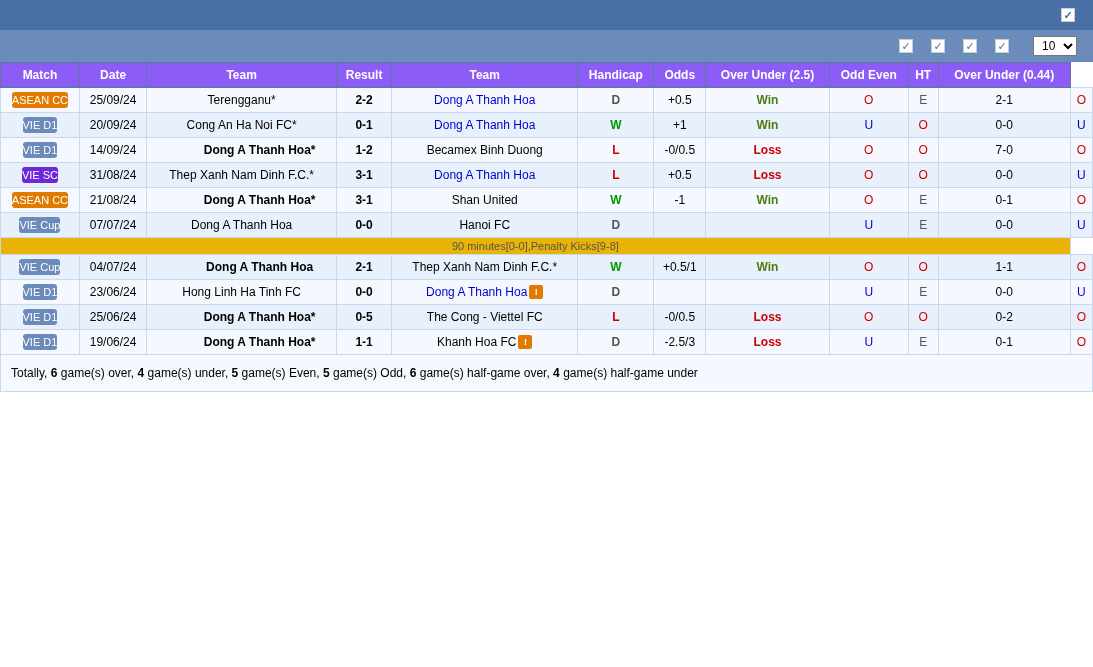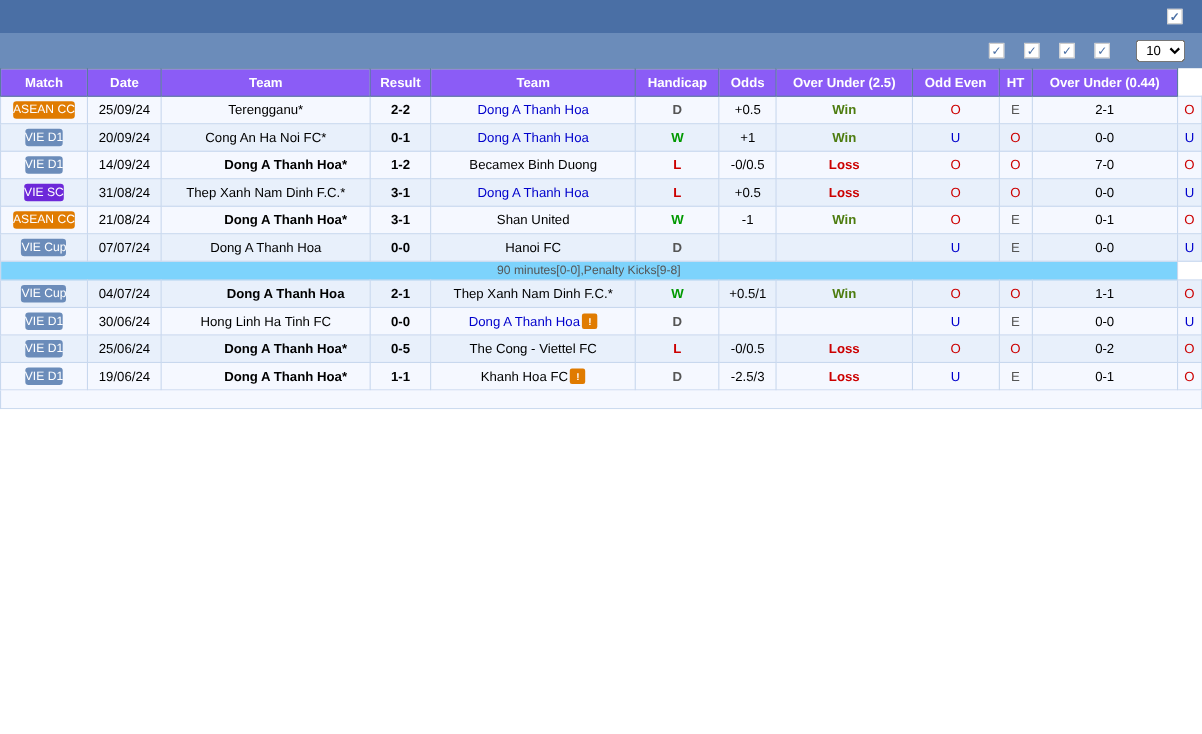--- a/index.html
+++ b/index.html
@@ -275,21 +275,21 @@
     <td><span class="team-normal">Hanoi FC</span></td>
     <td><span class="wdl-d">D</span></td>
     <td></td>
     <td></td>
     <td><span class="u-val">U</span></td>
     <td><span class="e-val">E</span></td>
     <td>0-0</td>
     <td><span class="u-val">U</span></td>
   </tr>
       <tr>
-        <td colspan="11" style="text-align:center;font-size:11px;color:#555;padding:2px 0;background:#7dd3fc;">90 minutes[0-0],Penalty Kicks[9-8]</td>
+        <td colspan="11" style="text-align:center;font-size:11px;color:#555;padding:2px 0;background:#eab308;">90 minutes[0-0],Penalty Kicks[9-8]</td>
       </tr>
       <tr>
     <td>
       <span class="badge" style="background:#6b8cba; white-space:pre-wrap; display:inline-block; text-align:center;">VIE Cup</span>
     </td>
     <td>04/07/24</td>
     <td><span class="team-home">Dong A Thanh Hoa</span></td>
     <td><span class="result-score">2-1</span></td>
     <td><span class="team-normal">Thep Xanh Nam Dinh F.C.*</span></td>
     <td><span class="wdl-w">W</span></td>
@@ -297,21 +297,21 @@
     <td><span class="win">Win</span></td>
     <td><span class="o-val">O</span></td>
     <td><span class="o-val">O</span></td>
     <td>1-1</td>
     <td><span class="o-val">O</span></td>
   </tr>
       <tr>
     <td>
       <span class="badge" style="background:#6b8cba; white-space:pre-wrap; display:inline-block; text-align:center;">VIE D1</span>
     </td>
-    <td>30/06/24</td>
+    <td>23/06/24</td>
     <td><span class="team-normal">Hong Linh Ha Tinh FC</span></td>
     <td><span class="result-score">0-0</span></td>
     <td><span class="team-away">Dong A Thanh Hoa</span><span style="display:inline-block;width:14px;height:14px;background:#e07b00;border-radius:2px;margin-left:2px;vertical-align:middle;font-size:9px;color:#fff;text-align:center;line-height:14px;font-weight:bold;">!</span></td>
     <td><span class="wdl-d">D</span></td>
     <td></td>
     <td></td>
     <td><span class="u-val">U</span></td>
     <td><span class="e-val">E</span></td>
     <td>0-0</td>
     <td><span class="u-val">U</span></td>
@@ -345,13 +345,14 @@
     <td><span class="loss">Loss</span></td>
     <td><span class="u-val">U</span></td>
     <td><span class="e-val">E</span></td>
     <td>0-1</td>
     <td><span class="o-val">O</span></td>
   </tr>
     </tbody>
 </table>
 
 <div class="summary-area" id="summary-area">
+    <p>Totally, <b>6</b> game(s) over, <b>4</b> game(s) under, <b>5</b> game(s) Even, <b>5</b> game(s) Odd, <b>6</b> game(s) half-game over, <b>4</b> game(s) half-game under</p>
   </div>
 
 </body></html>

